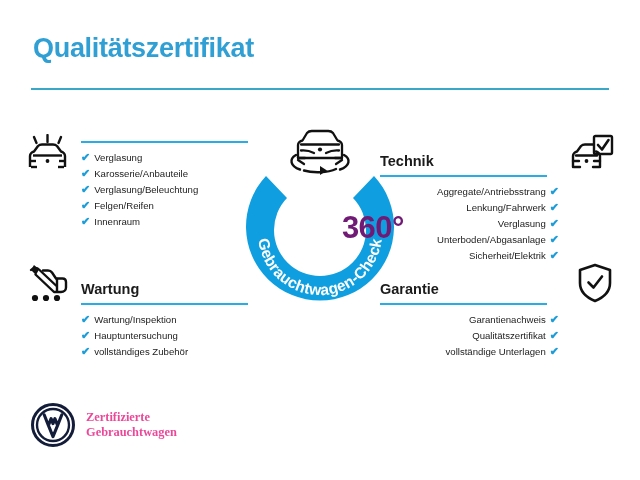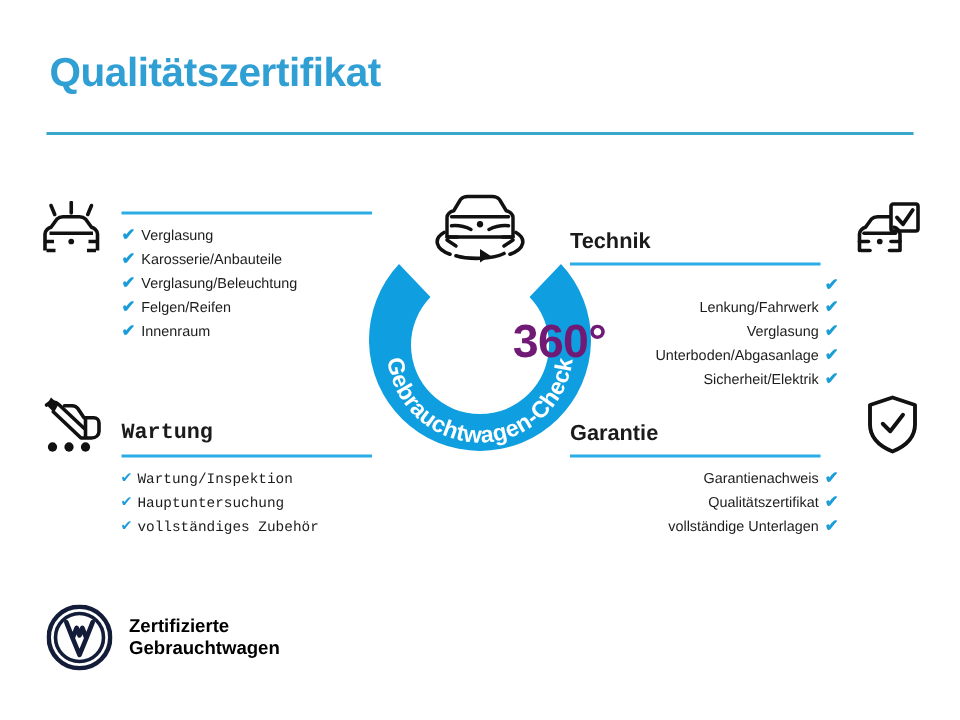--- a/index.html
+++ b/index.html
@@ -81,21 +81,21 @@
   .left .body { margin-left: 56px; }
 
   
   .right .sec-head { justify-content: flex-start; }
   .right .item { justify-content: flex-end; }
   .right .icon-wrap { position: absolute; right: 0; top: 0; }
   .right .body { margin-right: 56px; }
 
   
   #sec-optik    { left: 25px;  top: 134px; width: 235px; }
-  #sec-wartung  { left: 25px;  top: 262px; width: 235px; font-family: Liberation Mono, monospace; }
+  #sec-wartung  { left: 25px;  top: 262px; width: 235px; }
   #sec-technik  { right: 25px; top: 134px; width: 235px; }
   #sec-garantie { right: 25px; top: 262px; width: 235px; }
 
   #sec-optik .sec-rule,
   #sec-wartung .sec-rule  { width: 167px; }
   #sec-technik .sec-rule,
   #sec-garantie .sec-rule { width: 167px; }
 
   .icon-wrap svg { display: block; }
 
@@ -117,23 +117,24 @@
     color: #701a75;
     letter-spacing: -0.5px;
   }
 
   
   .footer { position: absolute; left: 31px; top: 403px; display: flex; align-items: center; gap: 11px; }
   .vw-mark { width: 44px; height: 44px; }
   .vw-text {
     font-size: 12.4px;
     font-weight: bold;
-    color: #000000;
+    color: #ec4899;
     line-height: 15px;
     white-space: nowrap;
+    font-family: Liberation Serif, serif;
   }
 </style>
 </head>
 <body>
 
 <div class="page">
 
   <div class="title">Qualitätszertifikat</div>
   <div class="header-rule"></div>
 
@@ -236,20 +237,21 @@
         <path d="M29 11 L33 15.5 L39.5 6" fill="none" stroke="#111" stroke-width="2.6" stroke-linecap="round" stroke-linejoin="round"></path>
       </svg>
     </div>
     <div class="body">
       <div class="sec-head">
           <div class="sec-title">Technik</div>
         </div>
       <div class="sec-rule"></div>
       <div class="items">
         <div class="item">
+            <span>Aggregate/Antriebsstrang</span>
             <span class="tick">✔</span>
           </div>
         <div class="item">
             <span>Lenkung/Fahrwerk</span>
             <span class="tick">✔</span>
           </div>
         <div class="item">
             <span>Verglasung</span>
             <span class="tick">✔</span>
           </div>

